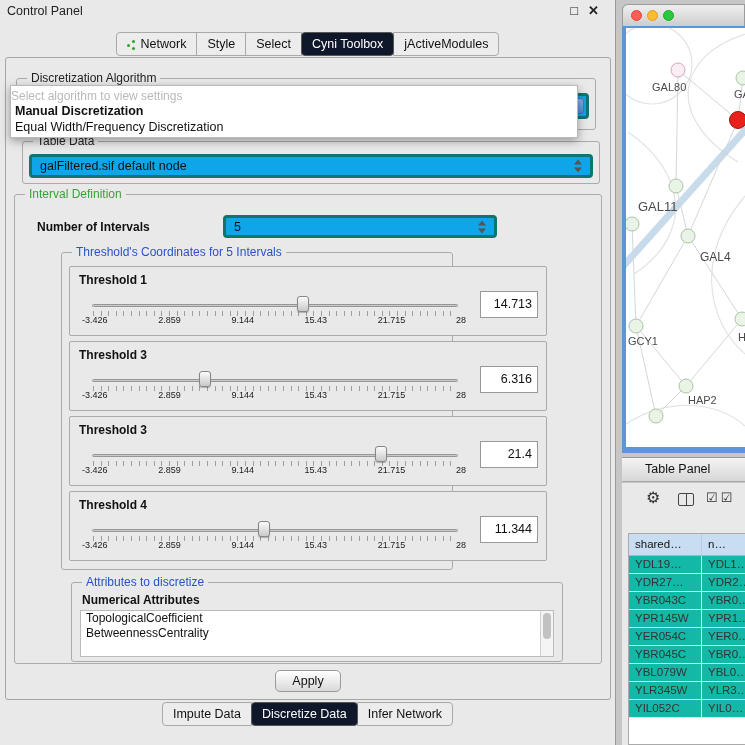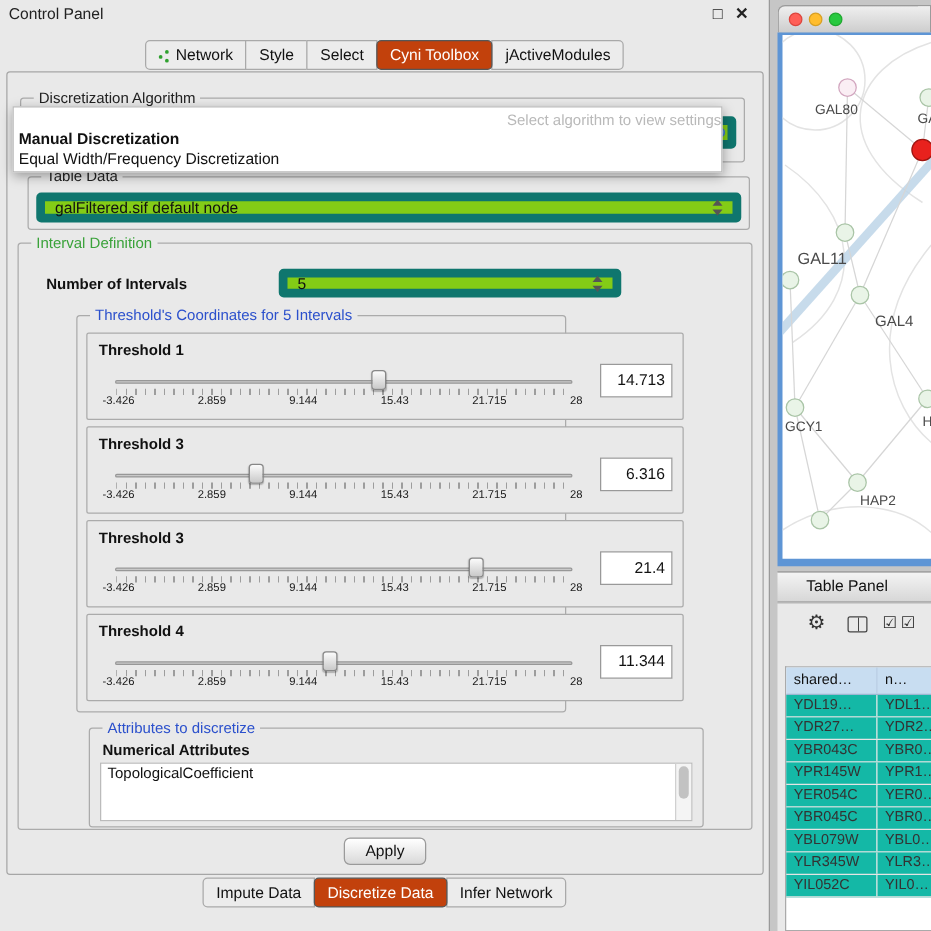--- a/index.html
+++ b/index.html
@@ -10,40 +10,40 @@
   .titlebar{position:absolute;top:0;left:0;right:0;height:24px;}
   .title-text{position:absolute;left:7px;top:4px;font-size:12.5px;color:#222;}
   .win-icons{position:absolute;right:16px;top:3px;display:flex;gap:10px;font-size:13px;color:#222;}
   .close-glyph{font-weight:bold;}
   .tabrow{position:absolute;left:0;width:100%;display:flex;justify-content:center;z-index:5;}
   #top-tabs{top:32px;}
   #bottom-tabs{top:702px;}
   .tab{font-size:12.5px;padding:4px 10px;border:1px solid #a9a9a9;background:#ececec;margin-left:-1px;color:#111;white-space:nowrap;display:flex;align-items:center;}
   .tab:first-child{border-radius:4px 0 0 4px;margin-left:0;}
   .tab:last-child{border-radius:0 4px 4px 0;}
-  .tab.selected{background:#c2410c;color:#fff;border-color:#565656;border-radius:4px;position:relative;z-index:1;}
+  .tab.selected{background:#0f172a;color:#fff;border-color:#565656;border-radius:4px;position:relative;z-index:1;}
   .net-icon{width:9px;height:9px;margin-right:5px;display:inline-block;position:relative;}
   .net-icon::before{content:"";position:absolute;width:3px;height:3px;border-radius:50%;background:#2fa12f;left:0;top:4px;box-shadow:5px -4px 0 #2fa12f,5px 3px 0 #2fa12f;}
   .content{position:absolute;left:5px;top:57px;width:606px;height:643px;border:1px solid #a6a6a6;border-radius:3px;background:#e9e9e9;}
   .group{position:absolute;border:1px solid #ababab;border-radius:3px;}
   .group-label{position:absolute;top:-8px;left:10px;background:#e9e9e9;padding:0 4px;font-size:12px;color:#222;white-space:nowrap;}
   .green-label{color:#3aa23a;}
   .blue-label{color:#2b50cc;}
   #algo-group{left:10px;top:20px;width:580px;height:52px;}
-  .combo{position:absolute;background:#84cc16;border:7px solid #0f766e;border-radius:4px;text-align:center;}
+  .combo{position:absolute;background:#0ea5e9;border:3px solid #0f766e;border-radius:4px;text-align:center;}
   .combo-text{position:absolute;left:8px;top:50%;transform:translateY(-50%);font-size:12.5px;color:#111;white-space:nowrap;}
   #algo-combo{left:6px;right:6px;top:14px;height:26px;}
   .stepper-blue{position:absolute;right:2px;top:2px;bottom:2px;width:21px;border-radius:4px;background:linear-gradient(#8ab6ee,#4a86d8);box-shadow:inset 0 0 0 1px #3f76c4;}
   .stepper-blue::before{content:"";position:absolute;left:50%;top:4px;transform:translateX(-50%);border-left:3.5px solid transparent;border-right:3.5px solid transparent;border-bottom:4px solid #fff;}
   .stepper-blue::after{content:"";position:absolute;left:50%;bottom:4px;transform:translateX(-50%);border-left:3.5px solid transparent;border-right:3.5px solid transparent;border-top:4px solid #fff;}
   .stepper-gray{position:absolute;right:8px;top:50%;width:8px;height:13px;transform:translateY(-50%);}
   .stepper-gray::before{content:"";position:absolute;left:0;top:0;border-left:4px solid transparent;border-right:4px solid transparent;border-bottom:5px solid #555;}
   .stepper-gray::after{content:"";position:absolute;left:0;bottom:0;border-left:4px solid transparent;border-right:4px solid transparent;border-top:5px solid #555;}
   .popup{position:absolute;left:4px;top:27px;width:568px;height:53px;background:#fff;border:1px solid #b9b9b9;box-shadow:0 3px 9px rgba(0,0,0,.35);z-index:20;}
-  .popup-header{text-align:right;font-size:12px;color:#b9b9b9;padding-top:3px;height:17px;}
+  .popup-header{text-align:left;font-size:12px;color:#b9b9b9;padding-top:3px;height:17px;}
   .popup-item{font-size:12.5px;color:#111;padding:1px 0 1px 4px;height:16px;}
   .popup-item.bold{font-weight:bold;}
   #table-data-group{left:16px;top:83px;width:578px;height:43px;}
   #table-data-combo{left:6px;right:6px;top:12px;height:24px;}
   #interval-group{left:8px;top:136px;width:588px;height:470px;}
   .bold-label{position:absolute;font-size:12px;font-weight:bold;color:#111;white-space:nowrap;}
   #num-intervals-label{left:22px;top:25px;}
   #num-intervals-combo{left:208px;top:20px;width:274px;height:23px;}
   #thr-group{position:absolute;left:46px;top:57px;width:392px;height:318px;border:1px solid #ababab;border-radius:3px;}
   .thr-box{position:absolute;left:7px;width:478px;height:70px;border:1px solid #ababab;border-radius:2px;background:#e9e9e9;}
@@ -220,20 +220,21 @@
   </div>
 </div>
       </div>
 
       <div id="attr-group">
         <span class="group-label blue-label">Attributes to discretize</span>
         <span class="bold-label" id="attr-heading">Numerical Attributes</span>
         <div class="attr-listwrap">
           <div id="attr-list">
               <div class="attr-item">TopologicalCoefficient</div>
+              <div class="attr-item">BetweennessCentrality</div>
             </div>
           <div class="attr-scrollbar">
             <div class="attr-thumb"></div>
           </div>
         </div>
       </div>
     </div>
 
     <div class="apply-btn">Apply</div>
   </div>

